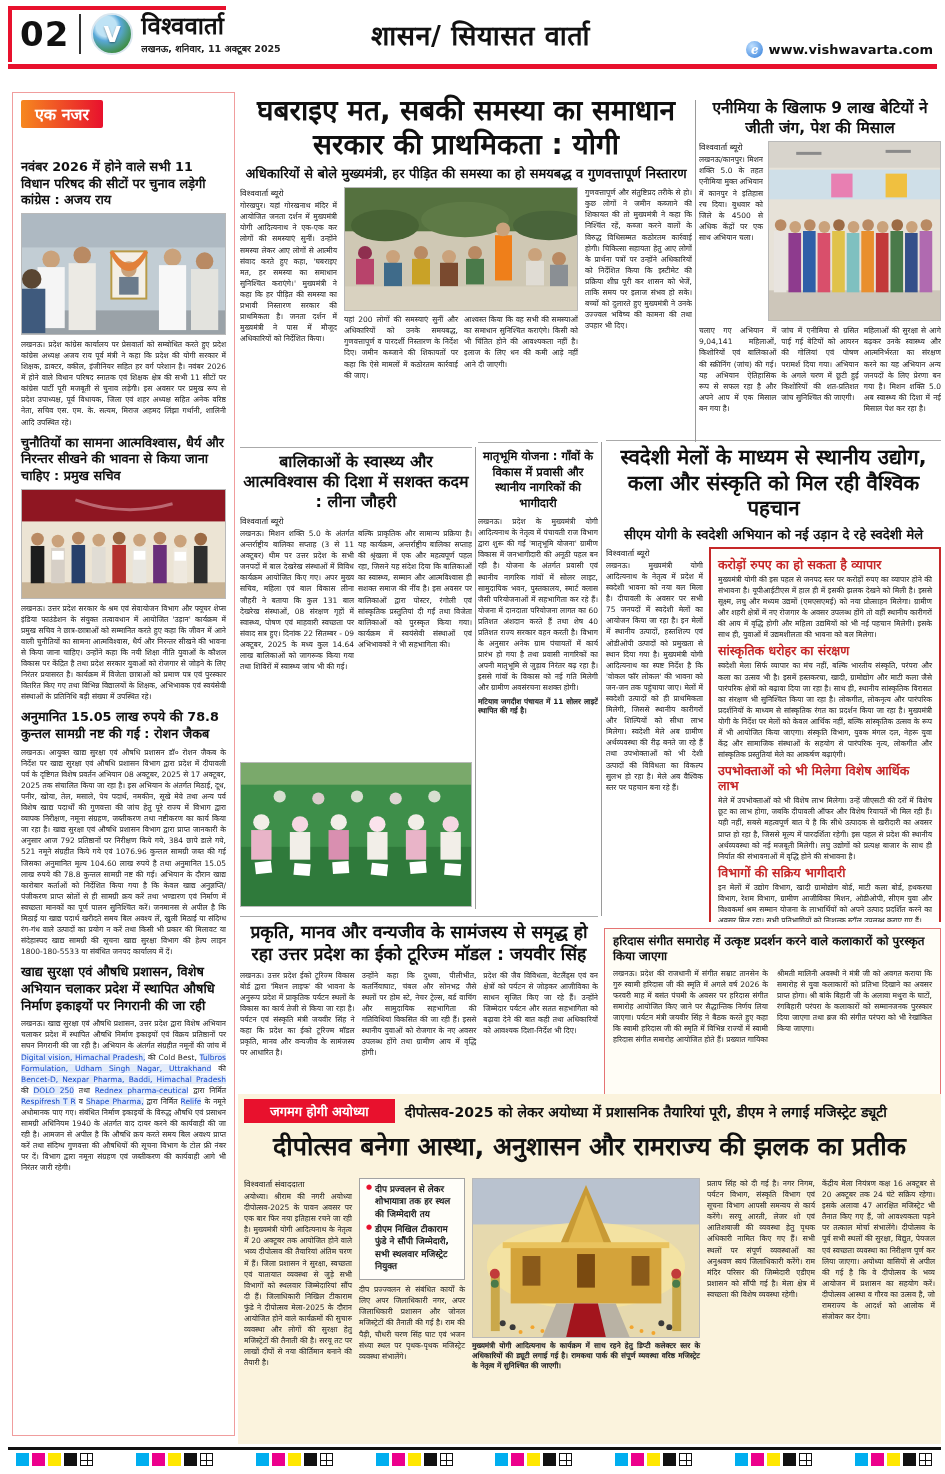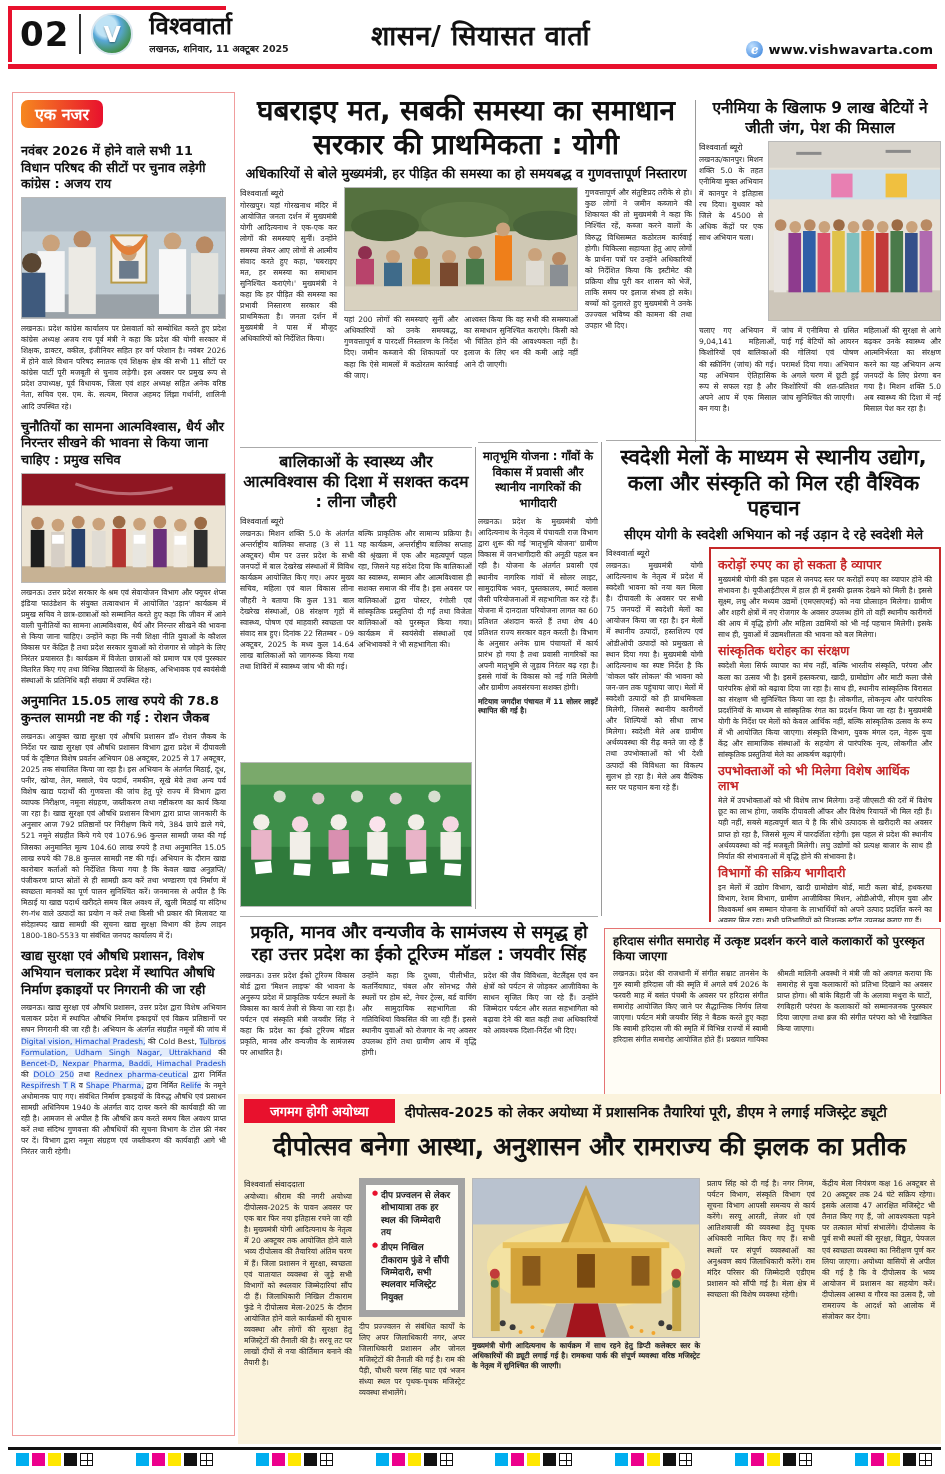--- a/index.html
+++ b/index.html
@@ -6,38 +6,38 @@
 body{background:#e9e9e9;font-family:"DejaVu Sans",sans-serif}
 .page{position:relative;width:945px;height:1474px;background:#fff;margin:0 auto;overflow:hidden;color:#111}
 
 
 .masthead{position:absolute;left:8px;top:6px;width:929px;height:56px;display:flex;align-items:center}
 .corner{position:absolute;left:0;top:0;width:218px;height:56px;border-left:4px solid #e8112d;border-top:4px solid #e8112d;pointer-events:none}
 .pgnum{font-size:34px;font-weight:bold;margin-left:12px;letter-spacing:1px}
 .mh-div{width:2px;height:40px;background:#333;margin:0 10px}
 .logo{width:42px;height:42px;border-radius:50%;background:radial-gradient(circle at 35% 30%,#bfe3f5 0 28%,#59a8d8 40%,#3f8f4a 75%,#2f7a3b);display:flex;align-items:center;justify-content:center;border:2px solid #d9e6ef;flex:0 0 auto}
 .logo span{color:#fff;font-weight:bold;font-size:22px;text-shadow:0 1px 2px #00000066}
-.title-wrap{margin-left:16px}
+.title-wrap{margin-left:8px}
 .paper-name{font-size:24px;font-weight:bold;line-height:1}
 .dateline{font-size:9.5px;margin-top:4px;font-weight:bold;color:#222}
 .section-title{position:absolute;left:16px;right:0;text-align:center;font-size:27px;font-weight:bold;letter-spacing:.5px}
 .website{position:absolute;right:4px;bottom:4px;font-size:13px;font-weight:bold;display:flex;align-items:center;gap:5px}
 .e-icon{width:17px;height:17px;border-radius:50%;background:radial-gradient(circle at 35% 30%,#bfe0ff,#2f7bd9);color:#fff;font-style:italic;font-weight:bold;display:flex;align-items:center;justify-content:center;font-size:12px;font-family:"DejaVu Serif",serif}
 .red-rule{position:absolute;left:8px;top:64px;width:929px;height:5px;background:#e8112d}
 
 
 .body{font-size:7.5px;line-height:1.48;text-align:justify;color:#1c1c1c}
 .byline{font-weight:normal;font-size:8.2px;display:block;margin-bottom:2px}
 .photo{width:100%;overflow:hidden;border:1px solid #b9b9b9;margin:4px 0;background:#ddd}
 .photo svg{display:block;width:100%;height:100%}
 .hl{color:#1246c8;background:#e3ecfb}
 
 
 .left-col{position:absolute;left:12px;top:92px;width:223px;height:1344px;border:1.5px solid #f09d9d;padding:7px 8px;overflow:hidden}
-.ek-najar{display:inline-block;background:linear-gradient(90deg,#f6881f,#e8112d);color:#fff;font-weight:bold;font-size:16px;padding:3px 14px;border-radius:7px;margin-bottom:8px}
+.ek-najar{display:inline-block;background:linear-gradient(90deg,#f6881f,#e8112d);color:#fff;font-weight:bold;font-size:16px;padding:3px 14px;border-radius:2px;margin-bottom:24px}
 .left-col h2{font-size:12.8px;line-height:1.3;margin:7px 0 4px;font-weight:bold}
 
 
 .art{position:absolute;overflow:hidden}
 .art-main{left:240px;top:94px;width:452px;height:350px}
 .art-main h1{font-size:28px;line-height:1.2;text-align:center;font-weight:bold}
 .subhead{font-size:13px;font-weight:bold;text-align:center;margin-top:3px}
 .m-row{display:flex;gap:7px;margin-top:5px}
 .m-colA{width:97px;flex:0 0 auto}
 .m-center{width:234px;flex:0 0 auto}
@@ -85,21 +85,21 @@
 .d-strip{display:flex;align-items:center;gap:10px}
 .d-badge{background:#e8112d;color:#fff;font-weight:bold;font-size:13px;padding:3px 26px;flex:0 0 auto}
 .d-striph{font-size:14px;font-weight:bold}
 .art-deep h1{font-size:25px;text-align:center;font-weight:bold;margin:5px 0 16px}
 .d-row{display:flex;gap:7px}
 .d-c1{width:108px;flex:0 0 auto}
 .d-c2{width:106px;flex:0 0 auto}
 .d-cp{width:228px;flex:0 0 auto}
 .d-c4{width:108px;flex:0 0 auto}
 .d-c5{flex:1}
-.bullet-box{border:7px solid #a3a3a3;background:#fffef9;padding:4px 6px;margin-bottom:4px}
+.bullet-box{border:1px solid #a3a3a3;background:#fffef9;padding:4px 6px;margin-bottom:4px}
 .bullet-box div{font-size:8.8px;font-weight:bold;line-height:1.4;position:relative;padding-left:9px;margin-bottom:3px;color:#222}
 .bullet-box div::before{content:"●";color:#e8112d;position:absolute;left:0;top:0;font-size:7px}
 .d-photo{height:160px;margin:0 0 3px}
 
 
 .bottom-rule{position:absolute;left:8px;top:1447px;width:933px;height:2.5px;background:#111}
 .print-marks{position:absolute;left:16px;top:1453px;width:916px;display:flex;justify-content:space-between}
 .pm-group{display:flex;gap:3px}
 .pm-sq{width:13px;height:13px}
 .pm-reg{border:1.5px solid #111;background:#fff;position:relative}

